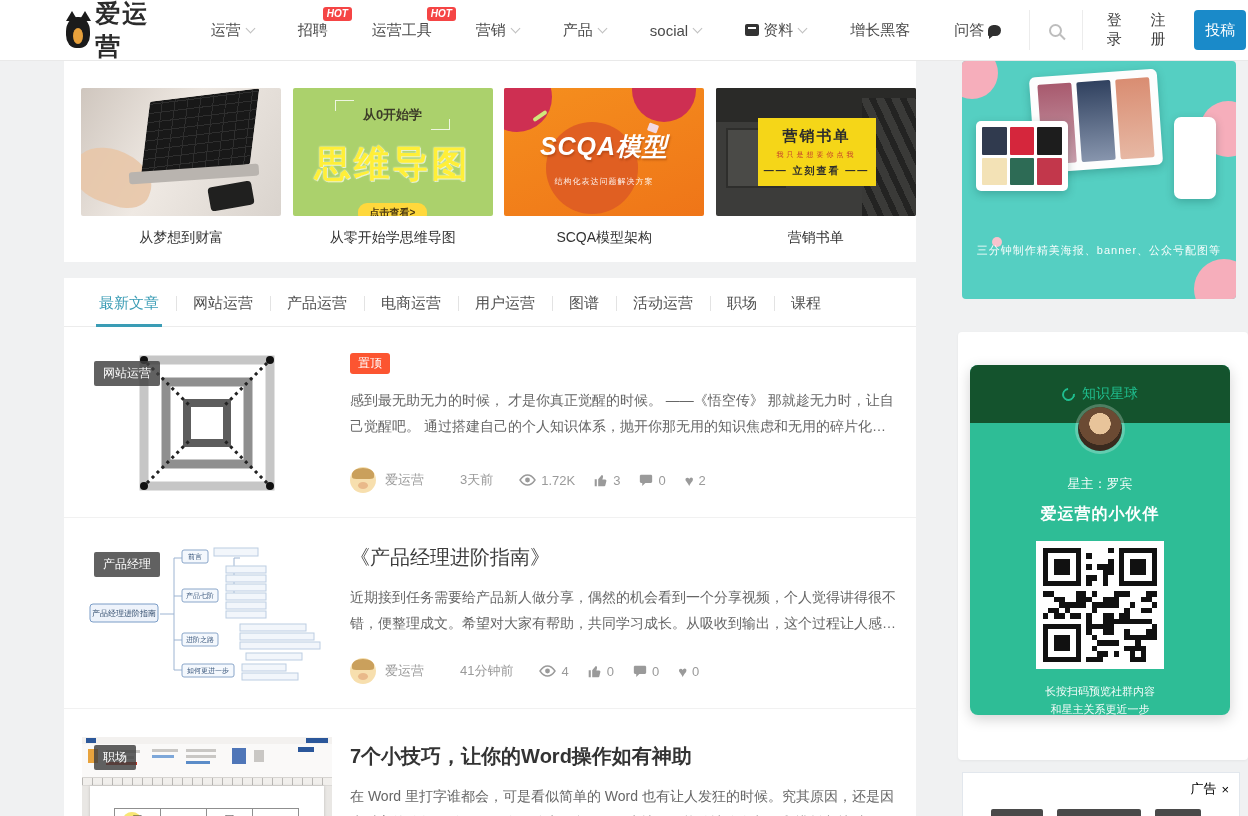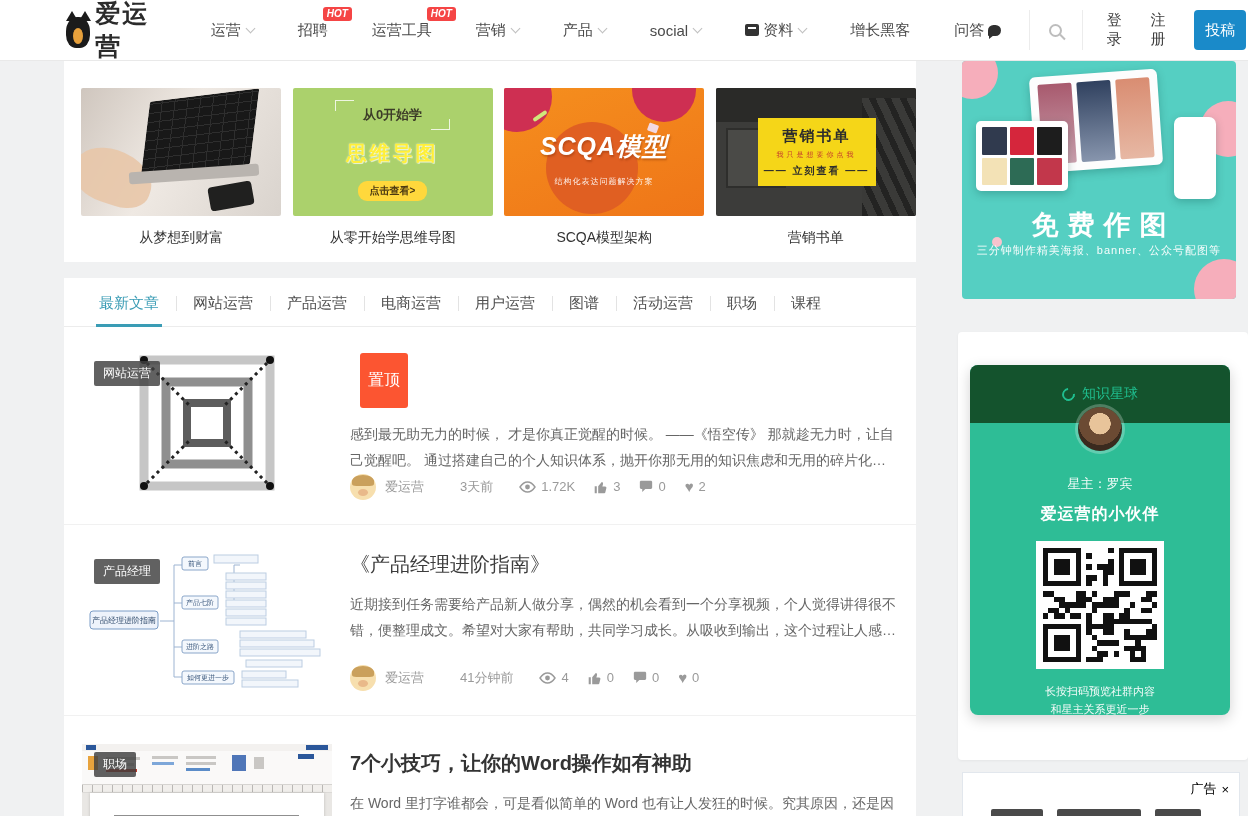--- a/index.html
+++ b/index.html
@@ -63,21 +63,21 @@
               transform:rotate(-10deg); border-radius:4px; }
   .f1-hand { position:absolute; left:-8px; top:62px; width:80px; height:54px; background:#e8c7a8;
              border-radius:50% 60% 40% 50%; transform:rotate(18deg); opacity:.9; }
 
   
   .f2 { background:#abd16c; display:flex; flex-direction:column; align-items:center; }
   .f2-top { margin-top:16px; font-size:13px; font-weight:bold; color:#3c3c28; position:relative; padding:2px 14px; }
   .f2-top::before,.f2-top::after { content:''; position:absolute; width:18px; height:10px; border:1.5px solid rgba(255,255,255,.8); }
   .f2-top::before { left:-14px; top:-4px; border-right:none; border-bottom:none; }
   .f2-top::after { right:-14px; bottom:-4px; border-left:none; border-top:none; }
-  .f2-title { margin-top:14px; font-size:20px; font-weight:900; color:#ffef38; letter-spacing:3px;
+  .f2-title { margin-top:14px; font-size:36px; font-weight:900; color:#ffef38; letter-spacing:3px;
               text-shadow:0 0 2px rgba(255,255,255,.85), 1px 1px 0 rgba(255,255,255,.6); }
   .f2-btn { margin-top:14px; background:#ffd83c; color:#4c3a12; font-size:10px; padding:3px 12px;
             border-radius:9px; font-weight:bold; }
 
   
   .f3 { background:linear-gradient(160deg,#f58f1e,#ef7518); }
   .f3 .c1 { position:absolute; left:-22px; top:-26px; width:70px; height:70px; background:#ce2f52; border-radius:50%; }
   .f3 .c2 { position:absolute; right:8px; top:-30px; width:64px; height:64px; background:#ce2f52; border-radius:50%; }
   .f3 .c3 { position:absolute; left:42px; top:34px; width:92px; height:92px; background:#e05f22; border-radius:50%; }
   .f3-title { position:absolute; left:0; right:0; top:42px; text-align:center; color:#fff; font-size:25px;
@@ -107,21 +107,21 @@
   .tab + .tab::before { content:''; position:absolute; left:0; top:4px; width:1px; height:15px; background:#e3e3e3; }
   .tab.active { color:#3a9cb5; }
   .tab.active::after { content:''; position:absolute; left:14px; right:14px; bottom:-1px; height:3px; background:#3a9cb5; }
 
   .article { display:flex; padding:26px 18px 24px; border-bottom:1px solid #f1f1f1; }
   .article:last-child { border-bottom:none; padding-top:28px; }
   .thumb { position:relative; width:250px; height:140px; flex:none; background:#fff; overflow:hidden; cursor:pointer; }
   .cat-badge { position:absolute; left:12px; top:8px; background:rgba(62,62,62,.82); color:#fff;
                font-size:12px; padding:4px 9px; border-radius:2px; z-index:5; }
   .art-body { flex:1; margin-left:18px; min-height:140px; display:flex; flex-direction:column; }
-  .pin-badge { align-self:flex-start; background:#fc5531; color:#fff; font-size:16px; padding:17px 8px; border-radius:3px;margin-left:10px; }
+  .pin-badge { align-self:flex-start; background:#fc5531; color:#fff; font-size:12px; padding:2px 8px; border-radius:3px; }
   .excerpt { margin-top:14px; font-size:14px; color:#666; line-height:1.85;
              display:-webkit-box; -webkit-line-clamp:2; -webkit-box-orient:vertical; overflow:hidden; }
   .art-title { font-size:20px; color:#3d3d3d; font-weight:500; cursor:pointer; }
   .art-title.bold { font-weight:600; color:#333; }
   .meta { margin-top:auto; display:flex; align-items:center; font-size:13px; color:#9a9a9a; }
   .avatar { width:26px; height:26px; border-radius:50%; background:#f7dfae; position:relative; overflow:hidden; flex:none; }
   .avatar::before { content:''; position:absolute; left:2px; top:1px; width:22px; height:11px; background:#caa05c; border-radius:50% 50% 20% 20%; }
   .avatar::after { content:''; position:absolute; left:8px; top:15px; width:10px; height:7px; background:#e9b98a; border-radius:50%; }
   .meta .name { margin-left:9px; cursor:pointer; }
   .meta .time { margin-left:36px; }
@@ -504,21 +504,20 @@
         <i class="tile t2"></i>
         <i class="tile t3"></i>
       <i class="tile t4"></i>
         <i class="tile t5"></i>
         <i class="tile t6"></i>
     </div>
     <div class="dev-phone">
       <i class="ph-line" style="width:24px;"></i><i class="ph-line" style="width:18px;"></i>
       <i class="ph-flower"></i>
     </div>
-    <div class="promo-title">免费作图</div>
     <div class="promo-sub">三分钟制作精美海报、banner、公众号配图等</div>
     <button class="promo-btn2">立即使用</button>
   </div>
 
   <div class="planet-panel">
     <div class="planet-card">
       <div class="planet-head">
         <i class="kp-ring"></i>
         <span class="kp-brand">知识星球</span>
       </div>

